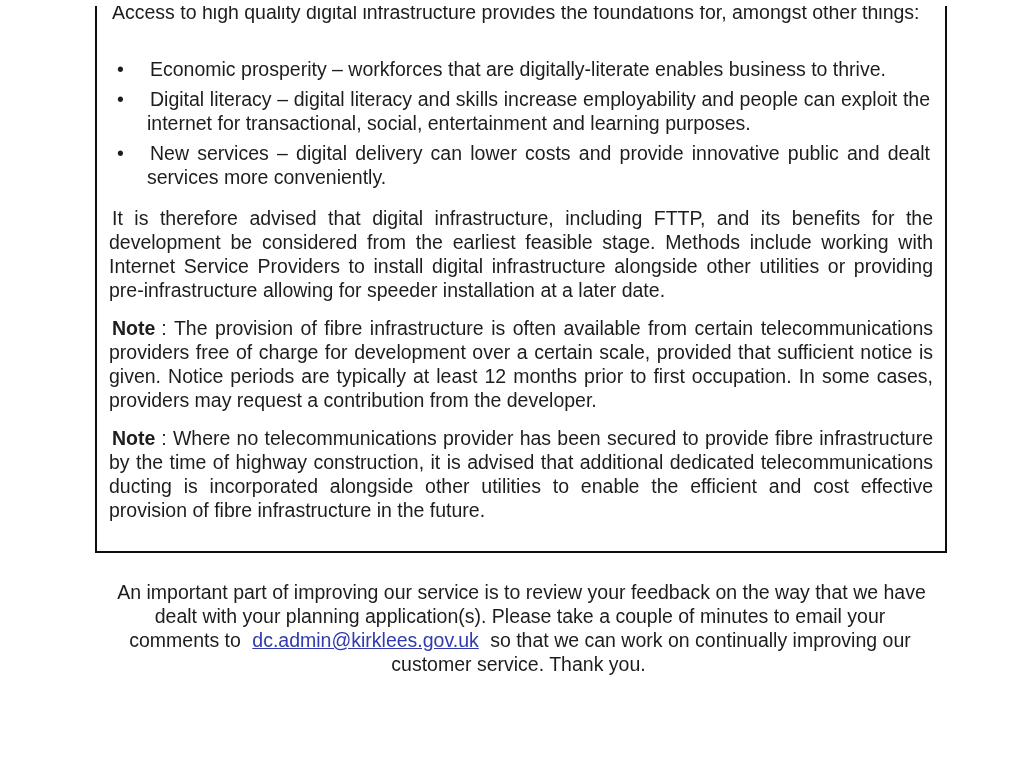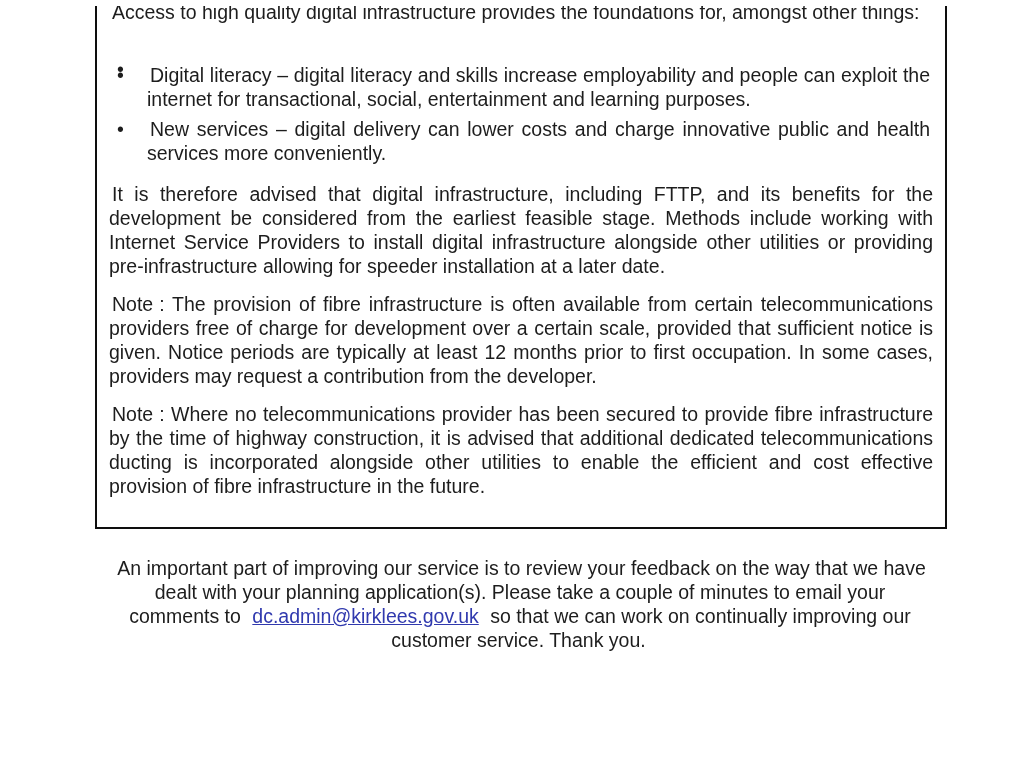--- a/index.html
+++ b/index.html
@@ -34,21 +34,21 @@
   .bullet-item {
     position: relative;
     padding-left: 38px;
     text-align: justify;
   }
   .bullet-dot {
     position: absolute;
     left: 5px;
     top: 0;
   }
-  .note-label { font-weight: normal; }
+  .note-label { font-weight: bold; }
   .feedback-heading {
     margin-left: 97px;
     margin-top: 50px;
     font-weight: bold;
     font-size: 19.5px;
   }
   .feedback-para {
     margin-left: 97px;
     margin-top: 24px;
     width: 828px;
@@ -68,28 +68,29 @@
 
     <div class="info-box">
 
       <div class="para first">
         <span>Access to high quality digital infrastructure provides the foundations for, amongst other things:</span>
       </div>
 
       <div class="bullet-list">
         <div class="bullet-item">
           <span class="bullet-dot">•</span>
+          <span>Economic prosperity – workforces that are digitally-literate enables business to thrive.</span>
         </div>
         <div class="bullet-item">
           <span class="bullet-dot">•</span>
           <span>Digital literacy – digital literacy and skills increase employability and people can exploit the internet for transactional, social, entertainment and learning purposes.</span>
         </div>
         <div class="bullet-item">
           <span class="bullet-dot">•</span>
-          <span>New services – digital delivery can lower costs and charge innovative public and health services more conveniently.</span>
+          <span>New services – digital delivery can lower costs and provide innovative public and dealt services more conveniently.</span>
         </div>
       </div>
 
       <div class="para">
         <span>It is therefore advised that digital infrastructure, including FTTP, and its benefits for the development be considered from the earliest feasible stage. Methods include working with Internet Service Providers to install digital infrastructure alongside other utilities or providing pre-infrastructure allowing for speeder installation at a later date.</span>
       </div>
 
       <div class="para">
         <span class="note-label">Note</span><span>: The provision of fibre infrastructure is often available from certain telecommunications providers free of charge for development over a certain scale, provided that sufficient notice is given. Notice periods are typically at least 12 months prior to first occupation. In some cases, providers may request a contribution from the developer.</span>
       </div>

